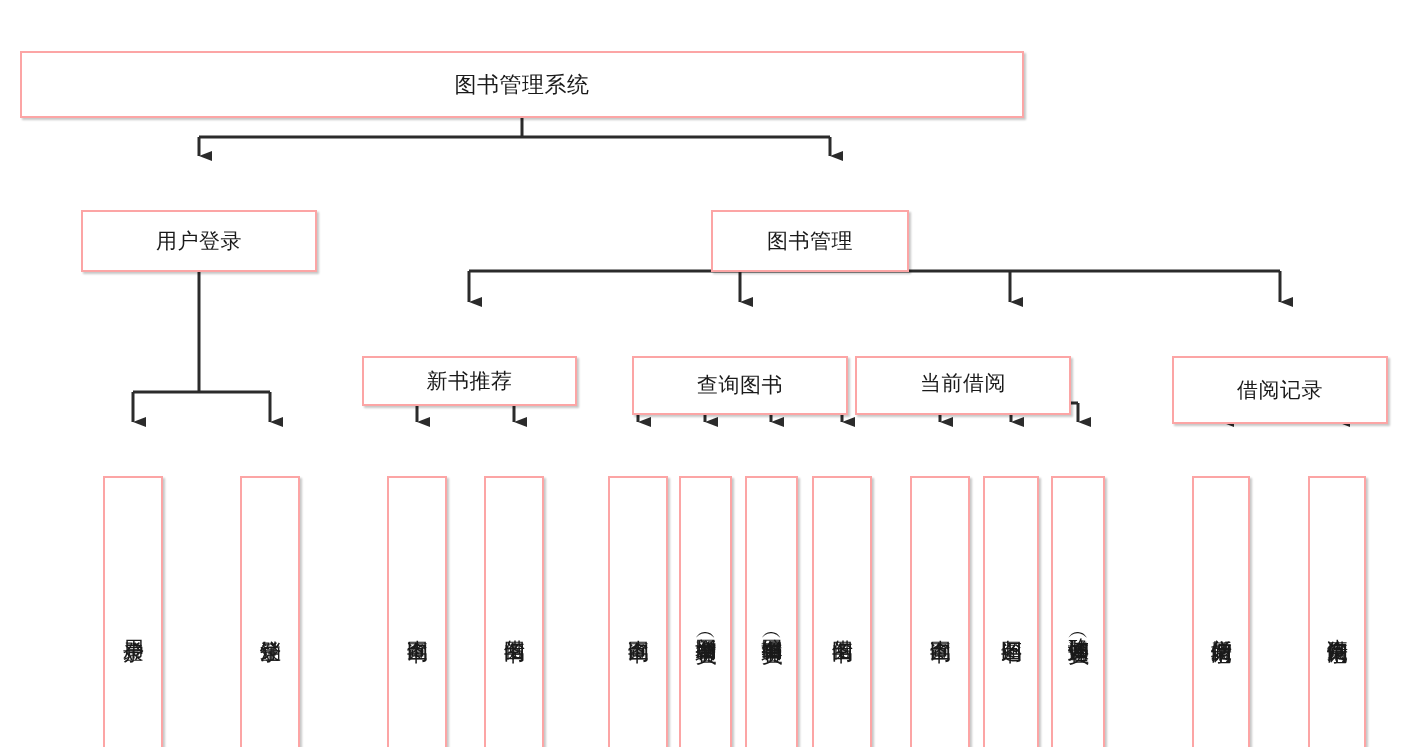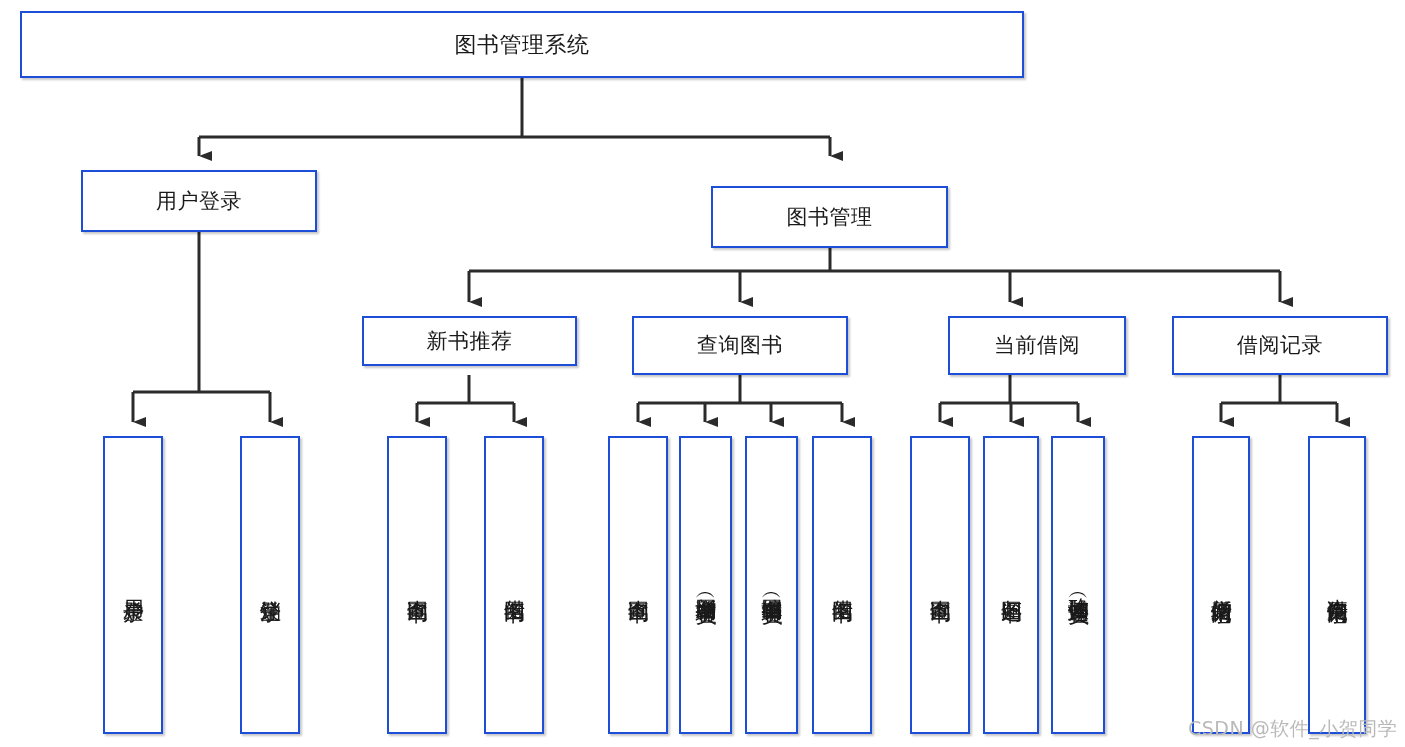--- a/index.html
+++ b/index.html
@@ -25,25 +25,26 @@
     left: 0;
     top: 0;
     width: 1405px;
     height: 747px;
     pointer-events: none;
   }
   .node {
     position: absolute;
     box-sizing: border-box;
     background: #ffffff;
-    border: 2px solid #1d4ed8;
+    border: 2px solid #fca5a5;
     display: flex;
     align-items: center;
     justify-content: center;
     box-shadow: 2px 2px 2px rgba(0,0,0,0.22);
+    margin-top: 40px;
   }
   .node .label {
     color: #1a1a1a;
     font-size: 21px;
     line-height: 1.08;
     letter-spacing: 0.5px;
     white-space: nowrap;
     text-align: center;
   }
   .node.vertical .label {
@@ -119,34 +120,34 @@
     </g>
   </svg>
 
   <div class="node root" style="left:20px; top:11px; width:1004px; height:67px;">
     <span class="label">图书管理系统</span>
   </div>
 
   <div class="node" style="left:81px; top:170px; width:236px; height:62px;">
     <span class="label">用户登录</span>
   </div>
-  <div class="node" style="left:711px; top:186px; width:237px; height:62px;">
+  <div class="node" style="left:711px; top:170px; width:198px; height:62px;">
     <span class="label">图书管理</span>
   </div>
 
   <div class="node" style="left:362px; top:316px; width:215px; height:50px;">
     <span class="label">新书推荐</span>
   </div>
   <div class="node" style="left:632px; top:316px; width:216px; height:59px;">
     <span class="label">查询图书</span>
   </div>
-  <div class="node" style="left:948px; top:316px; width:178px; height:59px;">
+  <div class="node" style="left:855px; top:316px; width:216px; height:59px;font-family:Liberation Mono, monospace;">
     <span class="label">当前借阅</span>
   </div>
-  <div class="node" style="left:1172px; top:316px; width:216px; height:59px;">
+  <div class="node" style="left:1172px; top:316px; width:216px; height:68px;">
     <span class="label">借阅记录</span>
   </div>
 
   <div class="node vertical" style="left:103px; top:436px; width:60px; height:298px;">
     <span class="label">用户登录</span>
   </div>
   <div class="node vertical" style="left:240px; top:436px; width:60px; height:298px;">
     <span class="label">注销登录</span>
   </div>
   <div class="node vertical" style="left:387px; top:436px; width:60px; height:298px;">
@@ -176,15 +177,14 @@
   <div class="node vertical" style="left:1051px; top:436px; width:54px; height:298px;">
     <span class="label">确认归还（管理员）</span>
   </div>
   <div class="node vertical" style="left:1192px; top:436px; width:58px; height:298px;">
     <span class="label">新增借阅记录</span>
   </div>
   <div class="node vertical" style="left:1308px; top:436px; width:58px; height:298px;">
     <span class="label">查询借阅记录</span>
   </div>
 
-  <div class="watermark" style="left:1188px; top:716px;">CSDN @软件_小贺同学</div>
 
 </div>
 
 </body></html>

